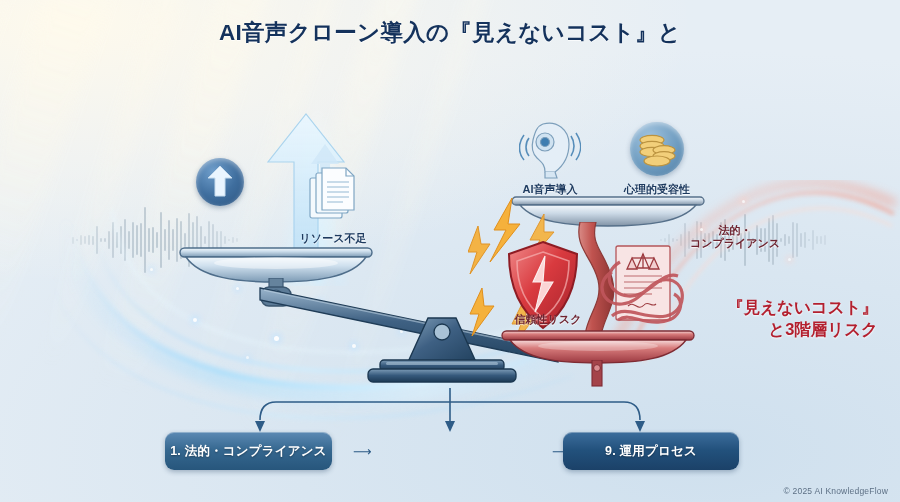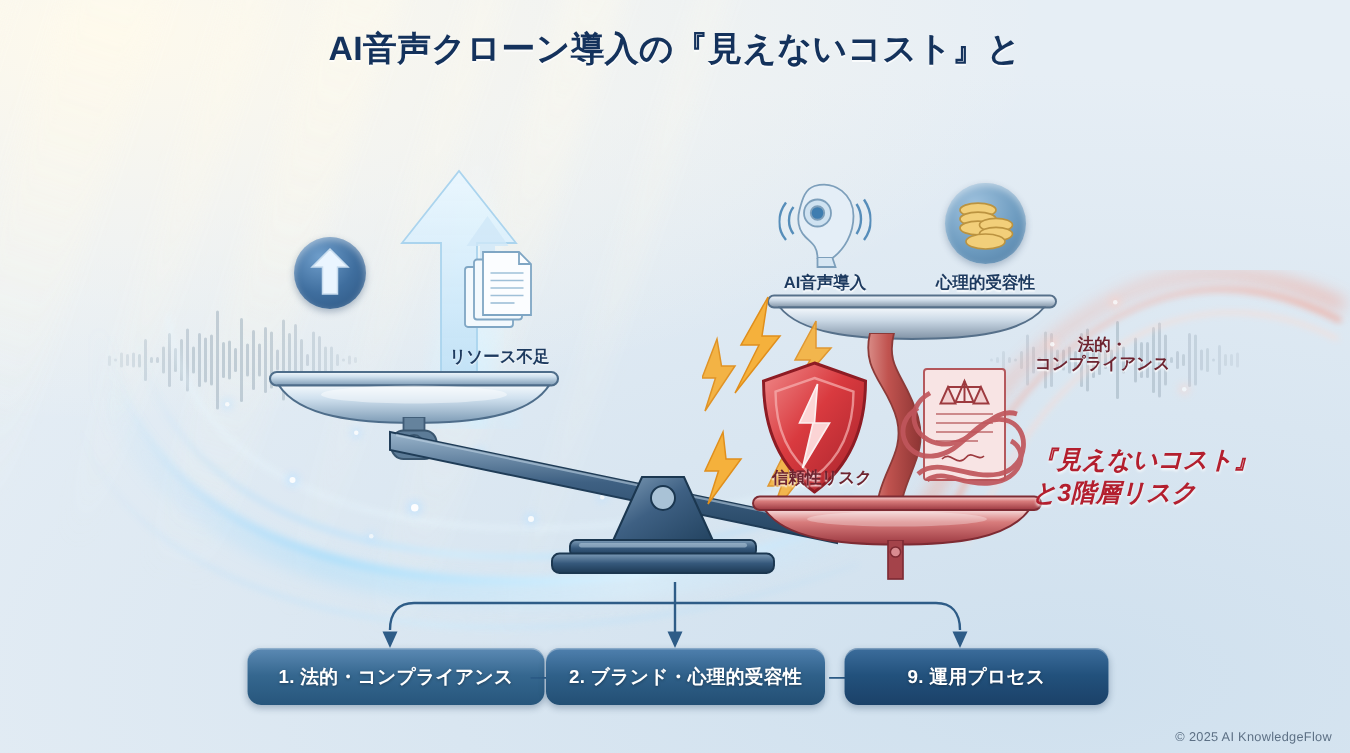--- a/index.html
+++ b/index.html
@@ -49,32 +49,32 @@
               box-shadow:inset 0 2px 5px rgba(255,255,255,.45),0 2px 5px rgba(40,70,105,.35);}
   .coin-circ{background:radial-gradient(circle at 36% 28%,#9fc2de 0%,#6e9cc0 55%,#4e7ba2 100%);
              box-shadow:inset 0 2px 5px rgba(255,255,255,.5),0 2px 5px rgba(40,70,105,.3);}
 
   
   .pan{position:absolute;}
   .beam{position:absolute;transform-origin:50% 50%;}
   .bolt{position:absolute;pointer-events:none;}
 
   
-  #callout{position:absolute;right:22px;top:296px;width:190px;text-align:left;
+  #callout{position:absolute;right:22px;top:296px;width:190px;text-align:right;
            color:#b31f2e;font-weight:700;font-size:16.5px;line-height:22px;
-           text-shadow:0 1px 2px rgba(255,255,255,.85);font-style:italic;}
+           text-shadow:0 1px 2px rgba(255,255,255,.85);}
   #callout .c2{display:block;}
 
   
   .tier{position:absolute;top:432px;height:38px;border-radius:9px;
         display:flex;align-items:center;justify-content:center;
         color:#fff;font-weight:700;font-size:12.5px;letter-spacing:.2px;
         box-shadow:0 2px 5px rgba(30,60,95,.33),inset 0 1px 0 rgba(255,255,255,.32);
         text-shadow:0 1px 2px rgba(0,0,0,.35);}
-  .t1{left:165px;width:198px;background:linear-gradient(180deg,#5c8ab4 0%,#35678f 48%,#27567c 100%);}
+  .t1{left:165px;width:167px;background:linear-gradient(180deg,#5c8ab4 0%,#35678f 48%,#27567c 100%);}
   .t2{left:364px;width:186px;background:linear-gradient(180deg,#4f80ae 0%,#2f6089 48%,#234f74 100%);}
   .t3{left:563px;width:176px;background:linear-gradient(180deg,#3c6d9c 0%,#22517c 48%,#1b4168 100%);}
   .flowarr{position:absolute;top:447px;height:10px;color:#2b5a85;font-size:13px;line-height:10px;}
 
   #footer{position:absolute;right:12px;bottom:6px;color:#5d7085;font-size:8.5px;letter-spacing:.2px;}
 </style>
 </head>
 <body>
 
 <div id="stage">
@@ -482,23 +482,20 @@
       <path d="M100,44 L95,33 L105,33 Z"></path>
       <path d="M290,44 L285,33 L295,33 Z"></path>
       <path d="M480,44 L475,33 L485,33 Z"></path>
     </g>
   </svg>
 
   <div class="tier t1">
     <span>1. 法的・コンプライアンス</span>
   </div>
   <div class="flowarr" style="left:353px;">⟶</div>
-  <div class="tier t2">
-    <span>2. ブランド・心理的受容性</span>
-  </div>
   <div class="flowarr" style="left:552px;">⟶</div>
   <div class="tier t3">
     <span>9. 運用プロセス</span>
   </div>
 
   <div id="footer">© 2025 AI KnowledgeFlow</div>
 
 </div>
 
 </body></html>

